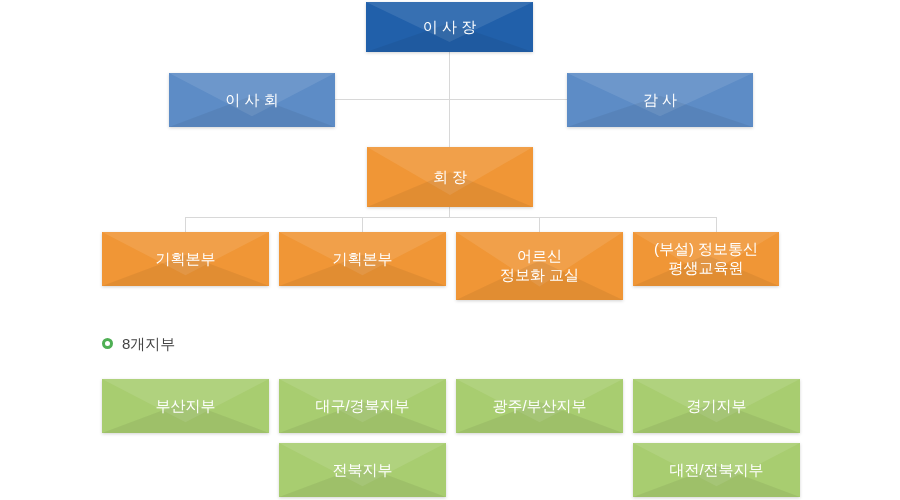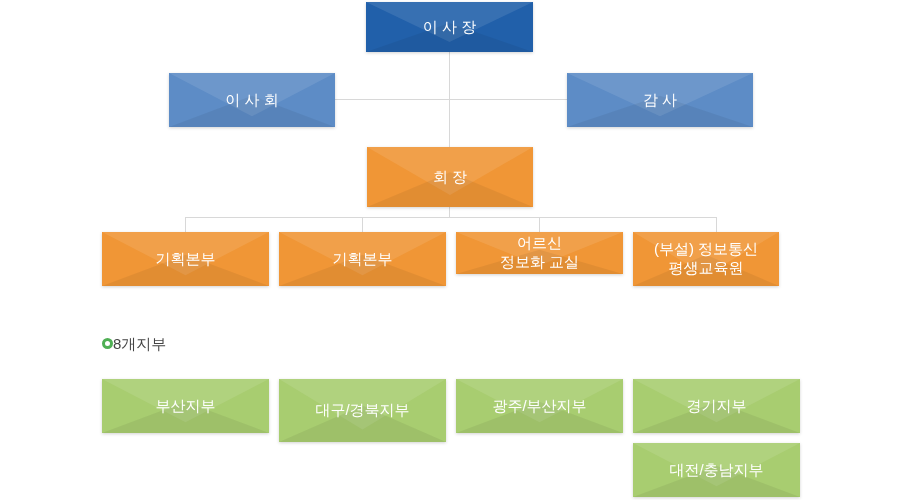--- a/index.html
+++ b/index.html
@@ -58,20 +58,21 @@
     background: var(--connector, #d8d8d8);
   }
 
   
   .section-head {
     position: absolute;
     left: 102px;
     top: 336px;
     display: flex;
     align-items: center;
+    gap: 9px;
   }
   .bullet {
     width: 5px;
     height: 5px;
     background: #ffffff;
     border: 3px solid var(--bullet, #4faf54);
     border-radius: 50%;
     flex: 0 0 auto;
   }
   .section-title {
@@ -110,44 +111,47 @@
   <div class="node orange" style="left:367px; top:147px; width:166px; height:60px;">
     <span class="label">회 장</span>
   </div>
 
   <div class="node orange" style="left:102px; top:232px; width:167px; height:54px;">
     <span class="label">기획본부</span>
   </div>
   <div class="node orange" style="left:279px; top:232px; width:167px; height:54px;">
     <span class="label">기획본부</span>
   </div>
-  <div class="node orange" style="left:456px; top:232px; width:167px; height:42px;">
+  <div class="node orange" style="left:456px; top:232px; width:167px; height:68px;">
     <span class="label">어르신
 정보화 교실</span>
   </div>
   <div class="node orange" style="left:633px; top:232px; width:146px; height:54px;">
     <span class="label">(부설) 정보통신
 평생교육원</span>
   </div>
 
   <div class="section-head">
     <span class="bullet"></span>
     <span class="section-title">8개지부</span>
   </div>
 
   <div class="node green" style="left:102px; top:379px; width:167px; height:54px;">
     <span class="label">부산지부</span>
   </div>
-  <div class="node green" style="left:279px; top:379px; width:167px; height:63px;text-align:center;">
+  <div class="node green" style="left:279px; top:379px; width:167px; height:54px;text-align:center;">
     <span class="label">대구/경북지부</span>
   </div>
   <div class="node green" style="left:456px; top:379px; width:167px; height:54px;">
     <span class="label">광주/부산지부</span>
   </div>
   <div class="node green" style="left:633px; top:379px; width:167px; height:54px;text-align:right;">
     <span class="label">경기지부</span>
   </div>
 
+  <div class="node green" style="left:279px; top:443px; width:167px; height:54px;">
+    <span class="label">전북지부</span>
+  </div>
   <div class="node green" style="left:633px; top:443px; width:167px; height:54px;">
-    <span class="label">대전/충남지부</span>
+    <span class="label">대전/전북지부</span>
   </div>
 
 </div>
 
 </body></html>

